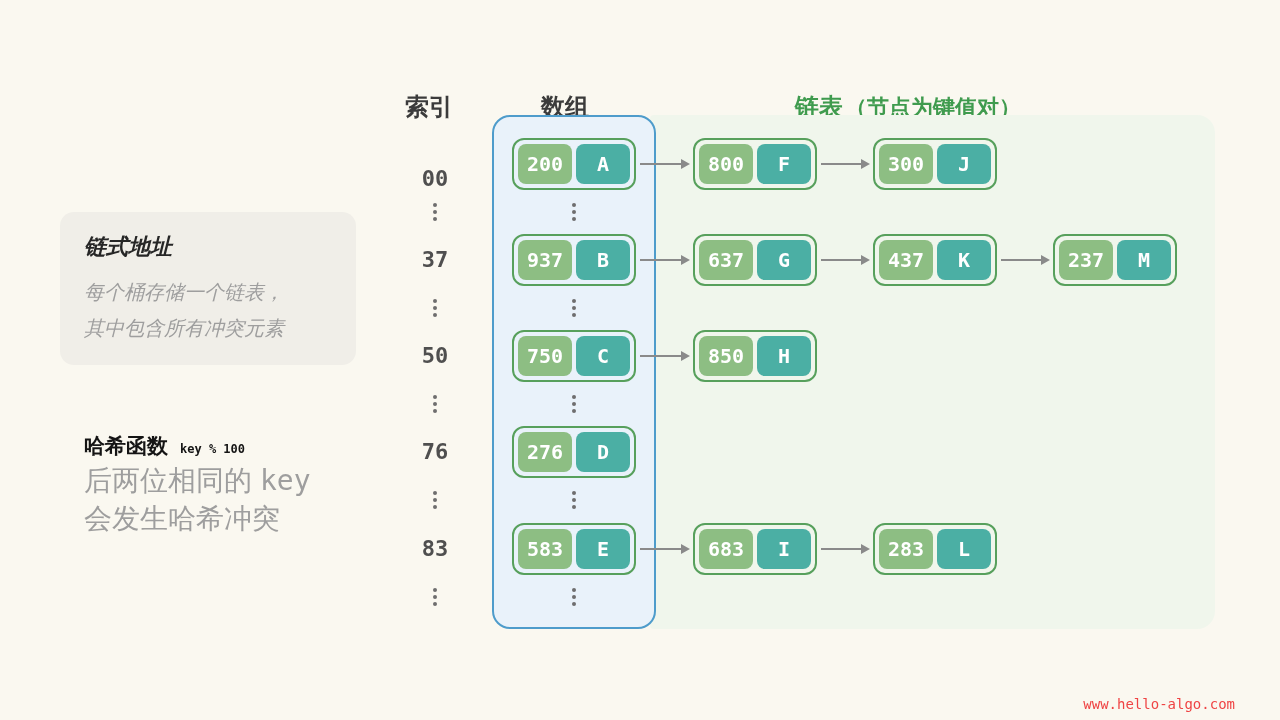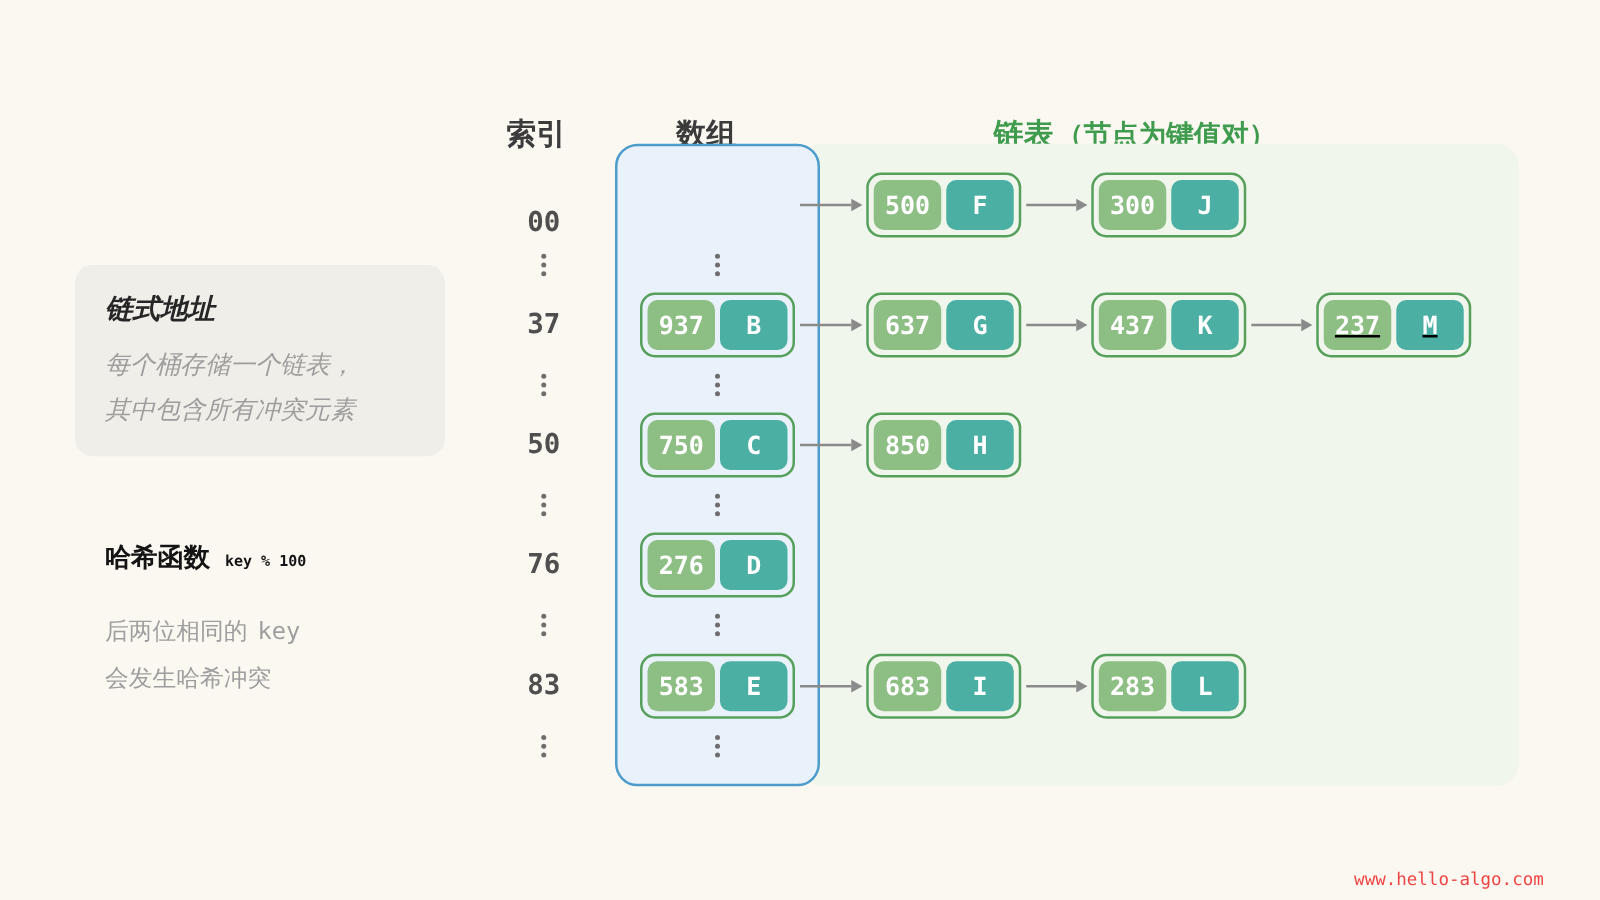--- a/index.html
+++ b/index.html
@@ -59,21 +59,21 @@
     background:#F0EEE8; border-radius:14px; padding:20px 24px;font-style:italic;
   }
   .note-title { font-size:22px; font-weight:bold; color:#262626; margin-bottom:12px; }
   .note-line { font-size:20px; color:#9E9E9E; line-height:36px; }
   .hash-block { position:absolute; left:84px; top:432px; }
   .hash-title { font-size:21px; font-weight:bold; color:#141414; }
   .hash-title code {
     font-family:"DejaVu Sans Mono","Liberation Mono",monospace;
     font-size:12px; margin-left:12px;
   }
-  .hash-note { font-size:19px; color:#9E9E9E; line-height:38px; margin-top:26px; }
+  .hash-note { font-size:28px; color:#9E9E9E; line-height:38px; margin-top:2px; }
   .hash-note code { font-family:"DejaVu Sans Mono","Liberation Mono",monospace; margin-left:8px; }
   .watermark {
     position:absolute; right:45px; bottom:8px;
     font-family:"DejaVu Sans Mono","Liberation Mono",monospace;
     font-size:14px; color:#ef4444;
   }
 </style>
 </head>
 <body>
 
@@ -81,22 +81,26 @@
 
   <div class="hdr hdr-index">索引</div>
   <div class="hdr hdr-array">数组</div>
   <div class="hdr hdr-list"><span class="list-title">链表</span><span class="list-note">（节点为键值对）</span></div>
 
   <div class="panel green-panel"></div>
   <div class="panel blue-panel"></div>
 
   <div id="rows-layer">
       <div class="index-label" style="left: 405px; top: 149px; margin-top: 15px;">00</div>
+      <div class="node" style="left: 512px; top: 138px;">
+        <span class="pill key">200</span>
+        <span class="pill val">A</span>
+      </div>
       <div class="node" style="left: 693px; top: 138px;">
-        <span class="pill key">500</span>
+        <span class="pill key">800</span>
         <span class="pill val">F</span>
       </div>
       <div class="arrow" style="left: 640px; top: 163px; width: 41px;"></div>
       <div class="node" style="left: 873px; top: 138px;">
         <span class="pill key">300</span>
         <span class="pill val">J</span>
       </div>
       <div class="arrow" style="left: 821px; top: 163px; width: 40px;"></div>
       <div class="index-label" style="left: 405px; top: 245px; text-align: center;">37</div>
       <div class="node" style="left: 512px; top: 234px;">
@@ -106,21 +110,21 @@
       <div class="node" style="left: 693px; top: 234px;">
         <span class="pill key">637</span>
         <span class="pill val">G</span>
       </div>
       <div class="arrow" style="left: 640px; top: 259px; width: 41px;"></div>
       <div class="node" style="left: 873px; top: 234px;">
         <span class="pill key">437</span>
         <span class="pill val">K</span>
       </div>
       <div class="arrow" style="left: 821px; top: 259px; width: 40px;"></div>
-      <div class="node" style="left: 1053px; top: 234px; text-decoration: underline;">
+      <div class="node" style="left: 1053px; top: 234px;">
         <span class="pill key">237</span>
         <span class="pill val">M</span>
       </div>
       <div class="arrow" style="left: 1001px; top: 259px; width: 40px;"></div>
       <div class="index-label" style="left: 405px; top: 341px; text-align: center;">50</div>
       <div class="node" style="left: 512px; top: 330px;">
         <span class="pill key">750</span>
         <span class="pill val">C</span>
       </div>
       <div class="node" style="left: 693px; top: 330px;">

